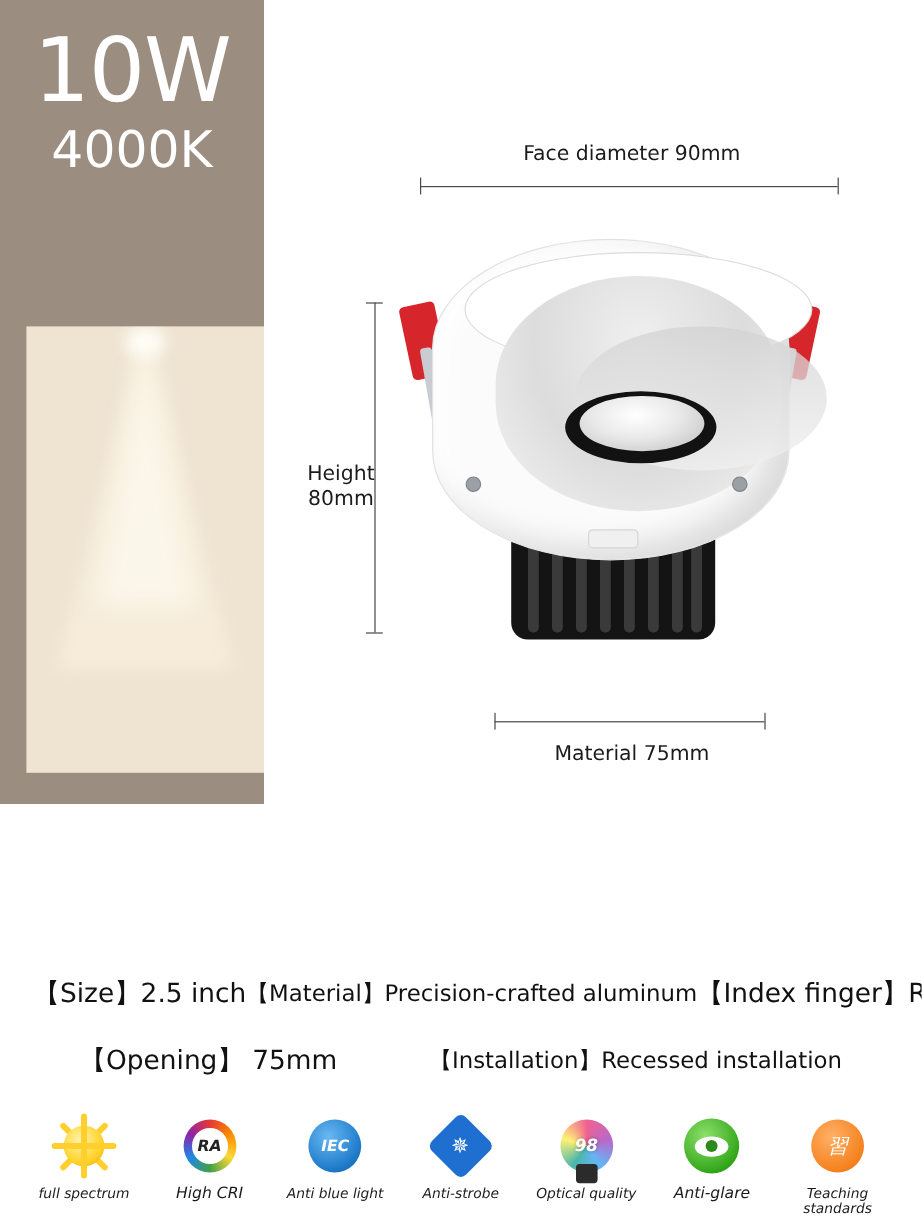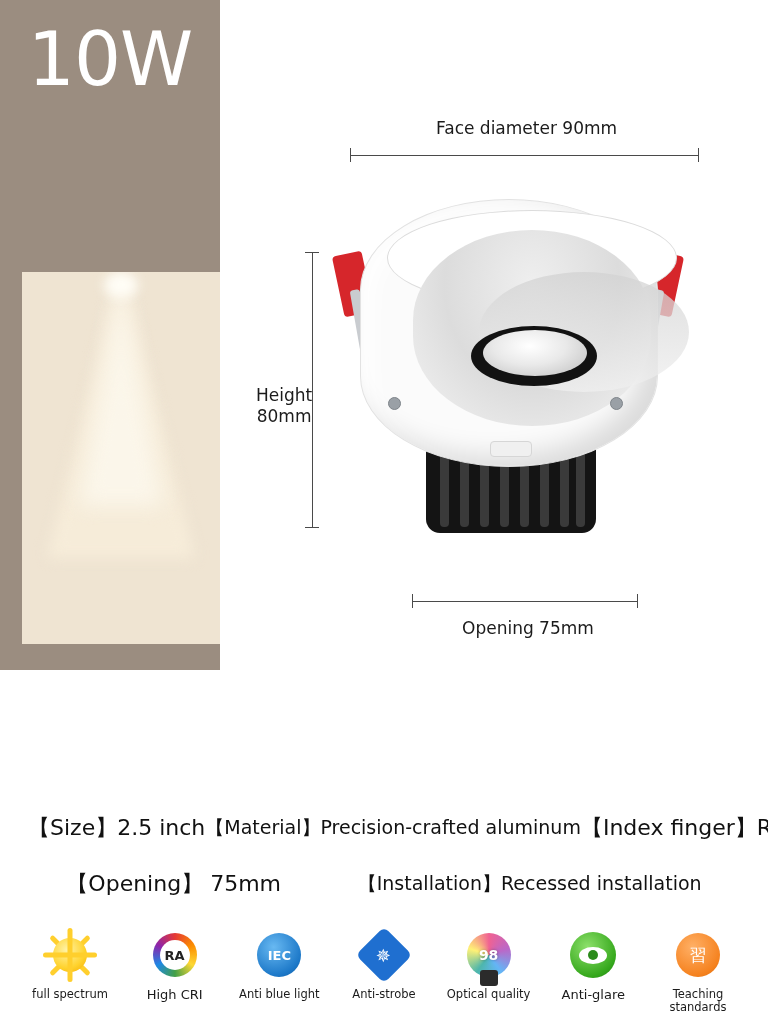--- a/index.html
+++ b/index.html
@@ -294,20 +294,21 @@
     width: 768px;
     display: flex;
     justify-content: space-between;
     padding: 0 18px;
   }
   .feature {
     width: 104px;
     display: flex;
     flex-direction: column;
     align-items: center;
+    font-style: italic;
   }
   .feature-icon {
     width: 54px; height: 54px;
     display: flex;
     align-items: center;
     justify-content: center;
     position: relative;
   }
   .feature-label {
     margin-top: 6px;
@@ -436,20 +437,21 @@
 </style>
 </head>
 <body>
 
 <div class="page">
 
   <div class="top-section">
 
     <div class="left-panel">
       <div class="wattage">10W</div>
+      <div class="kelvin">4000K</div>
 
       <div class="beam-box">
         <div class="beam-cone"></div>
         <div class="beam-core"></div>
         <div class="beam-hotspot"></div>
       </div>
     </div>
 
     <div class="diagram">
 
@@ -460,21 +462,21 @@
 
       <div class="dim-label label-height">Height
 80mm</div>
       <div class="vline" style="left:72px; top:252px; height:275px;"></div>
       <div class="tick-h" style="left:65px; top:252px;"></div>
       <div class="tick-h" style="left:65px; top:527px;"></div>
 
       <div class="hline" style="left:172px; top:601px; width:225px;"></div>
       <div class="tick-v" style="left:172px; top:594px;"></div>
       <div class="tick-v" style="left:397px; top:594px;"></div>
-      <div class="dim-label label-open">Opening 75mm</div>
+      <div class="dim-label label-open">Material 75mm</div>
 
       <div class="lamp">
         <div class="heatsink">
           <div class="fin" style="left:14px;"></div>
           <div class="fin" style="left:34px;"></div>
           <div class="fin" style="left:54px;"></div>
           <div class="fin" style="left:74px;"></div>
           <div class="fin" style="left:94px;"></div>
           <div class="fin" style="left:114px;"></div>
           <div class="fin" style="left:134px;"></div>

